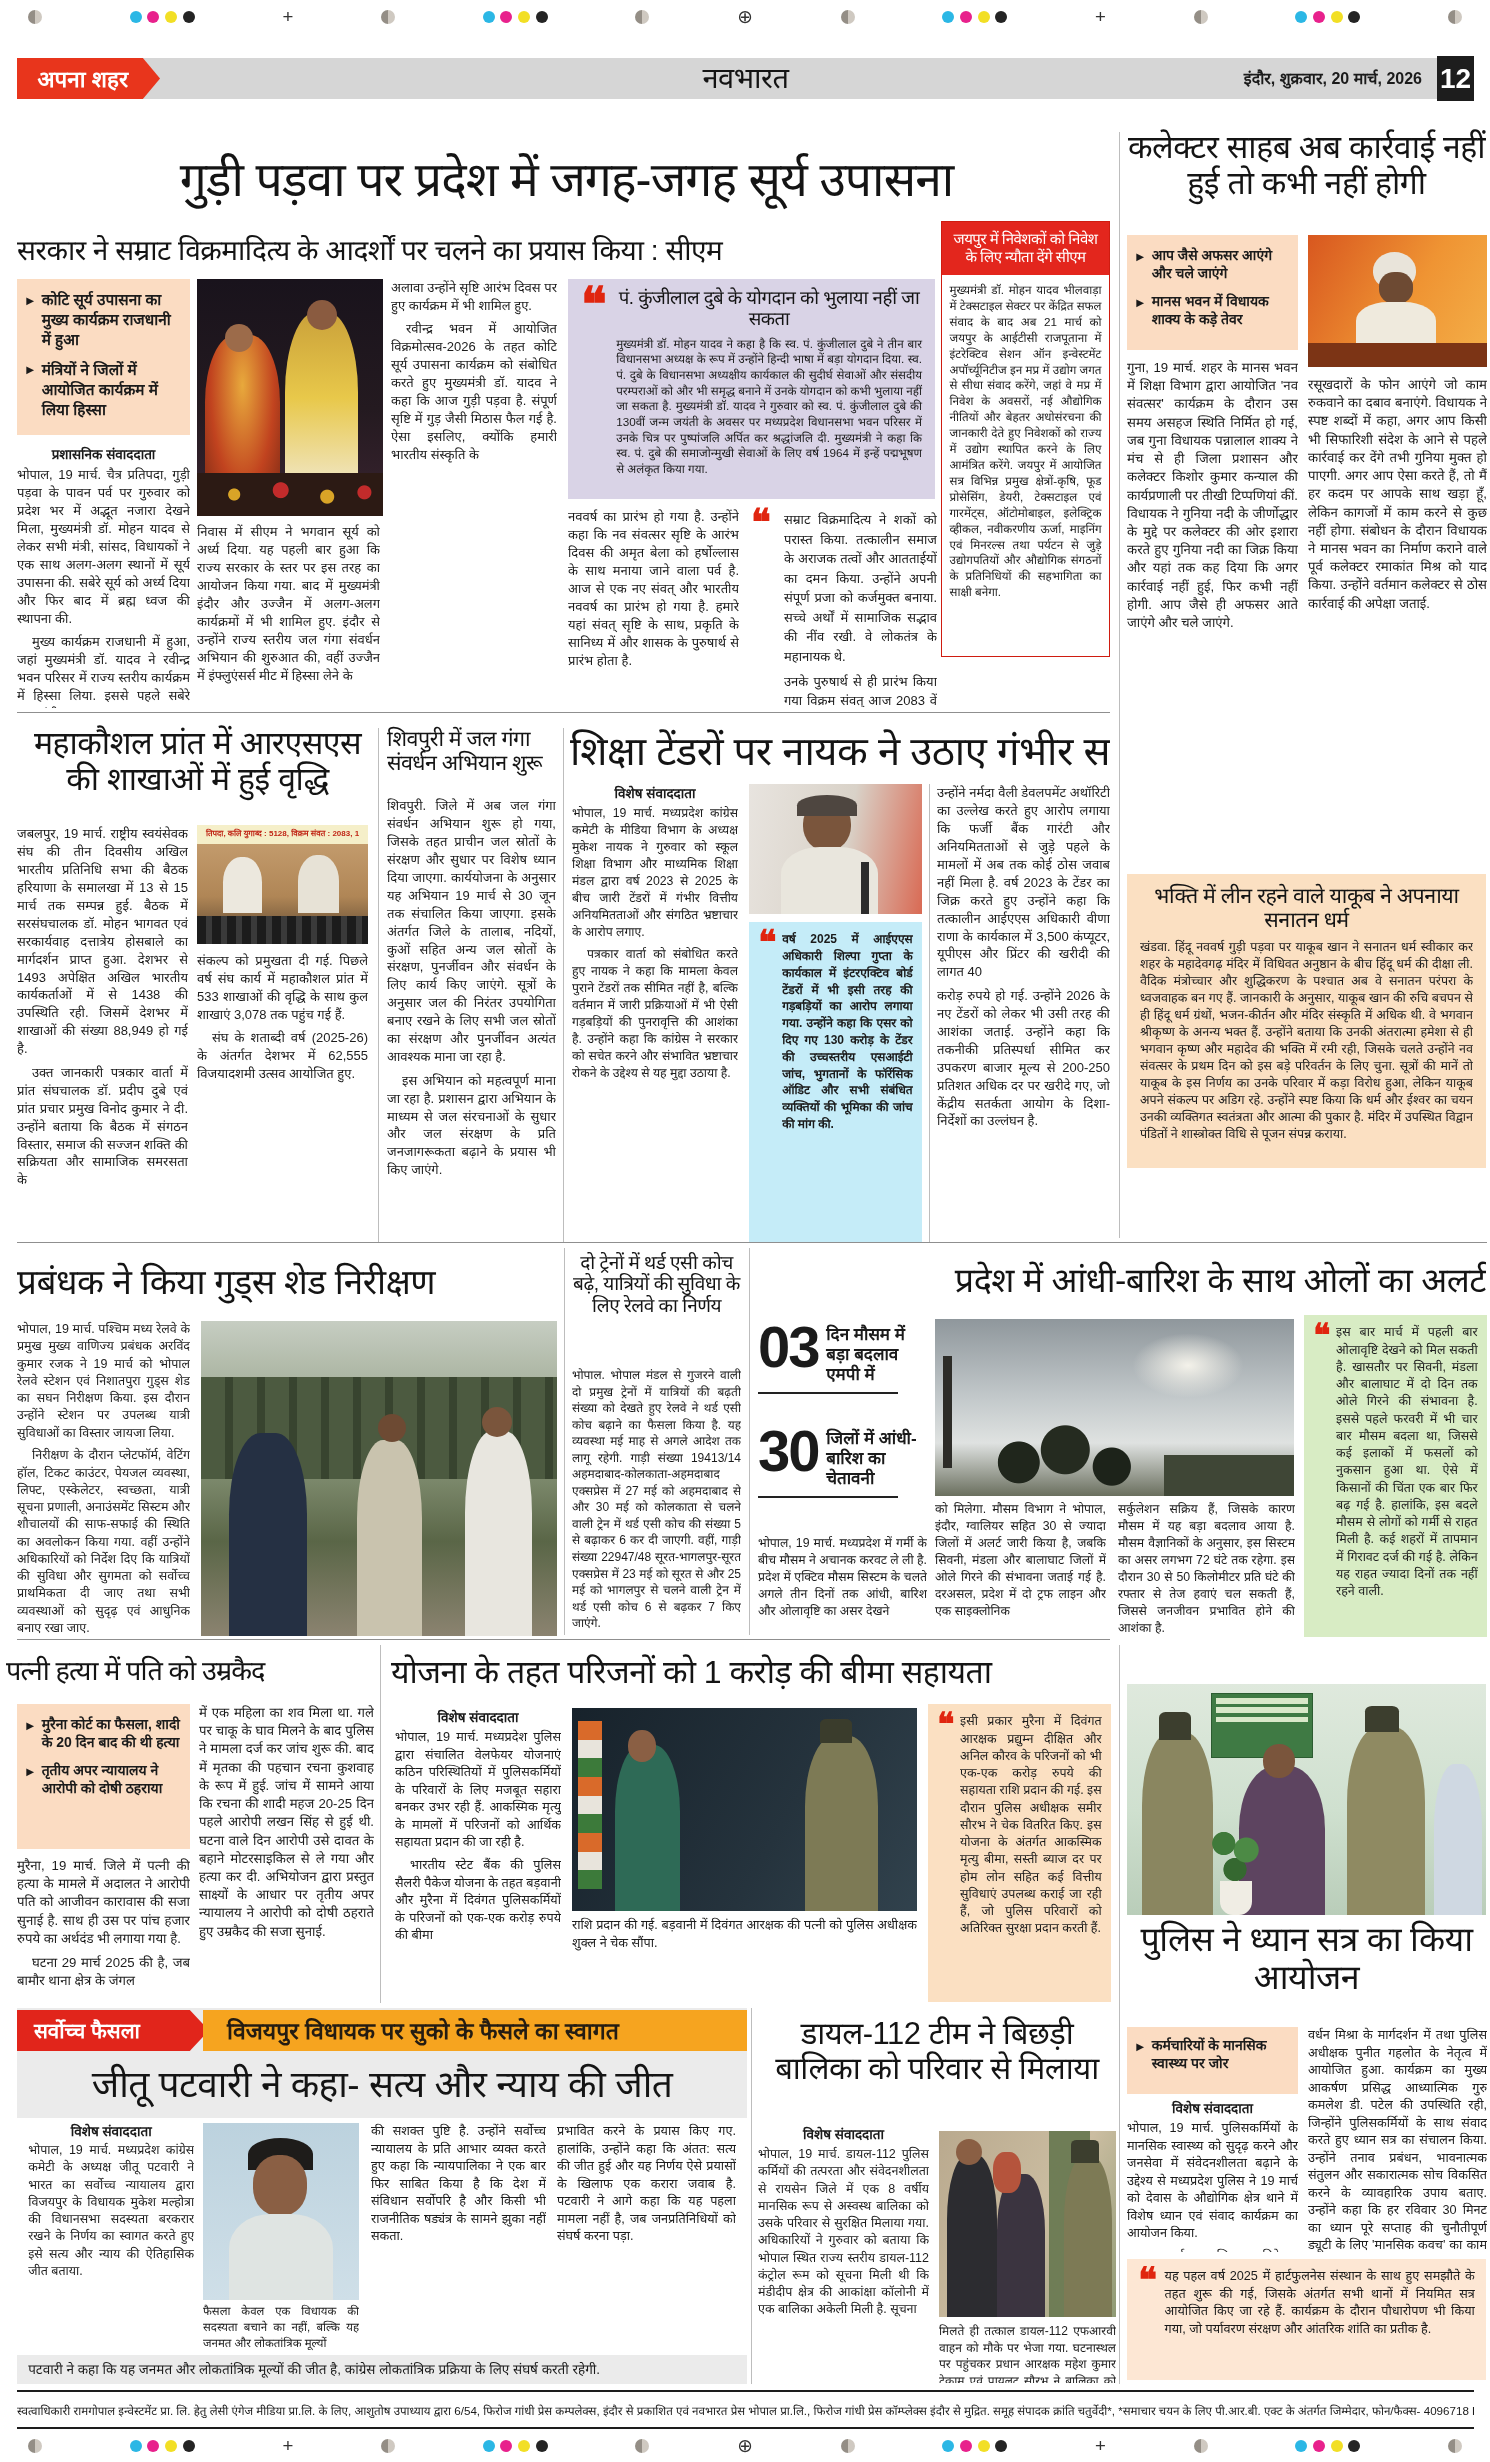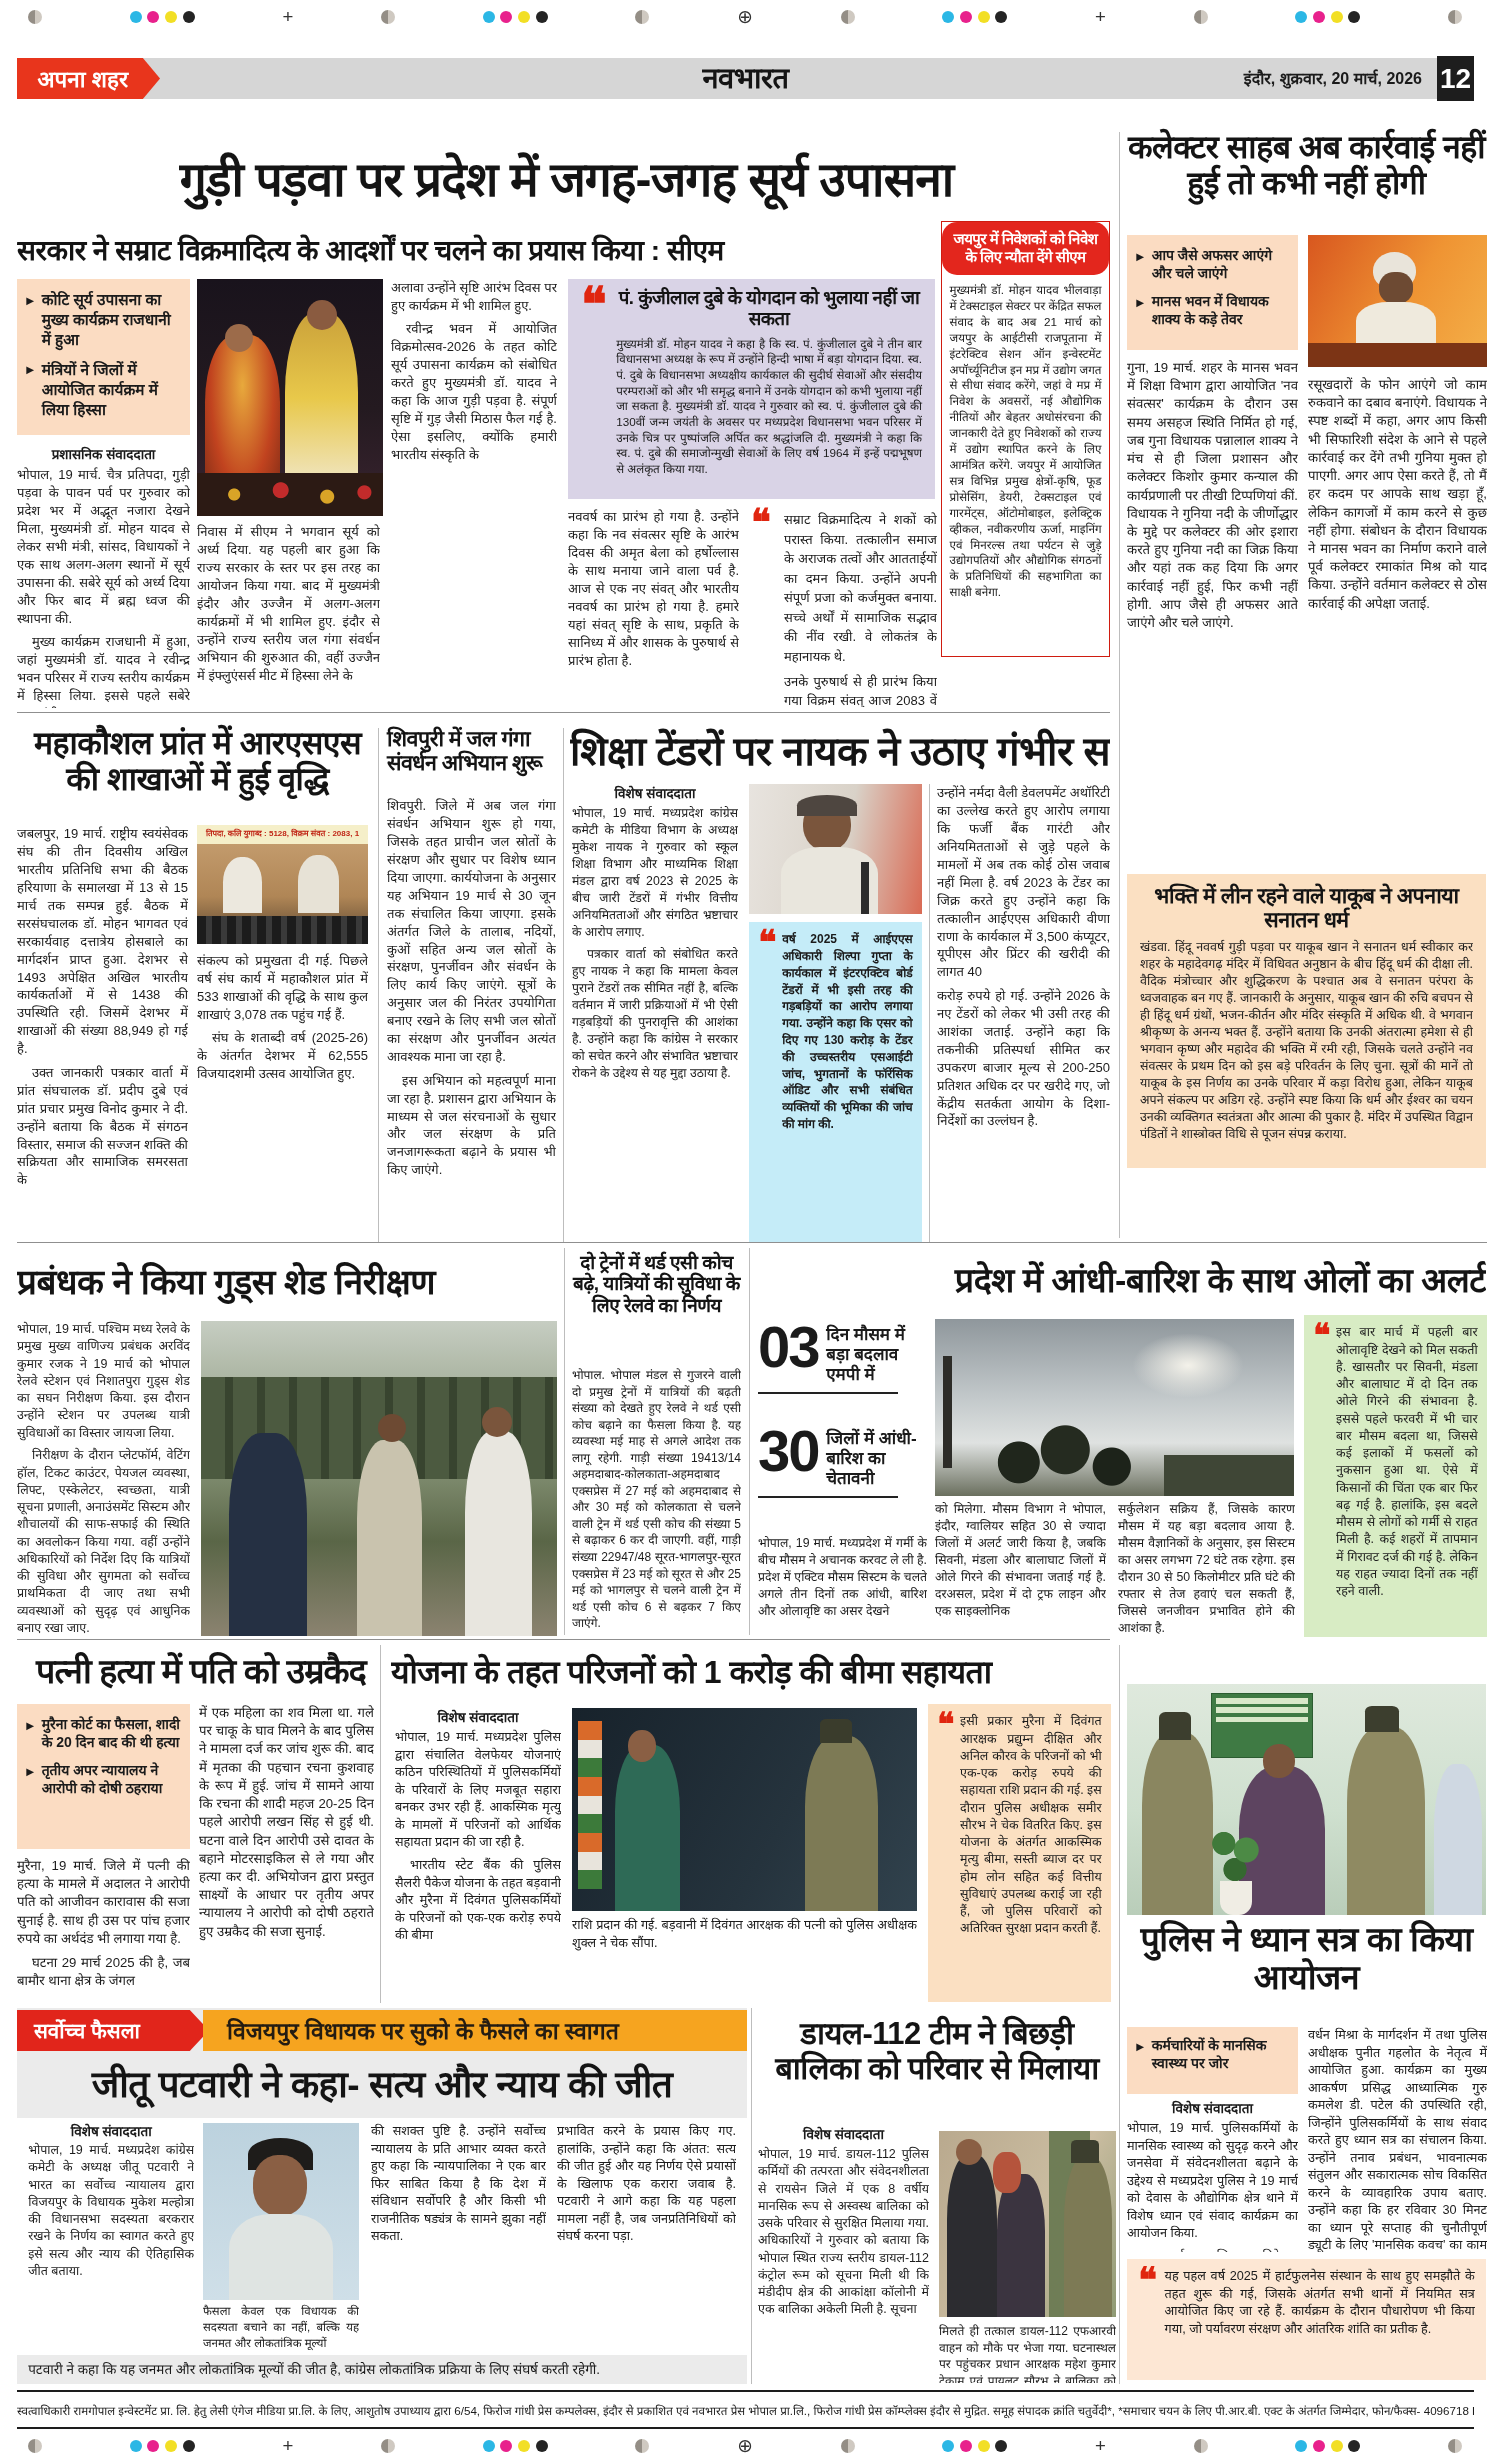--- a/index.html
+++ b/index.html
@@ -1,19 +1,19 @@
 <!DOCTYPE html>
 <html style="font-size:15px"><head>
 <meta charset="utf-8">
 <style>
   html,body{margin:0;padding:0;background:#8a8a8a;}
   .page{position:relative;width:1490px;height:2462px;background:#ffffff;margin:0 auto;
         font-family:"Liberation Sans","DejaVu Sans",sans-serif;color:#1b1b1b;overflow:hidden;}
   .abs{position:absolute;}
-  .hl{font-weight:bold;color:#141414;letter-spacing:-0.5px;line-height:1.12;border-radius:15px;}
+  .hl{font-weight:normal;color:#141414;letter-spacing:-0.5px;line-height:1.12;}
   .center{text-align:center;}
   .nowrap{white-space:nowrap;overflow:hidden;}
   .just{text-align:justify;}
   .body-text{font-size:13px;line-height:1.38;color:#1c1c1c;overflow:hidden;}
   .body-text p{margin:0 0 5.6px 0;text-indent:15px;}
   .body-text p.nohang{text-indent:0;}
   .byline{font-weight:bold;text-align:center;font-size:13.5px;margin:0 0 3.7px 0;}
   .bbox{background:#fbdcc2;padding:11.2px 9.3px;box-sizing:border-box;overflow:hidden;}
   .bitem{display:flex;gap:7.5px;font-weight:bold;line-height:1.3;margin-bottom:9.3px;}
   .bitem:last-child{margin-bottom:0;}
@@ -288,21 +288,21 @@
   </div>
   <div class="abs qbox qbox-green" style="left:1304px;top:1315px;width:183px;height:322px;padding:9.3px;">
     <div style="display:flex;gap:5.6px;">
       <div class="qmark" style="font-size:32px;">❝</div>
       <div class="just" style="font-size:12.5px;line-height:1.38;">इस बार मार्च में पहली बार ओलावृष्टि देखने को मिल सकती है. खासतौर पर सिवनी, मंडला और बालाघाट में दो दिन तक ओले गिरने की संभावना है. इससे पहले फरवरी में भी चार बार मौसम बदला था, जिससे कई इलाकों में फसलों को नुकसान हुआ था. ऐसे में किसानों की चिंता एक बार फिर बढ़ गई है. हालांकि, इस बदले मौसम से लोगों को गर्मी से राहत मिली है. कई शहरों में तापमान में गिरावट दर्ज की गई है. लेकिन यह राहत ज्यादा दिनों तक नहीं रहने वाली.</div>
     </div>
   </div>
 
   <div class="abs hrule" style="left:17px;top:1639px;width:1093px;height:0.9px;"></div>
 
-  <div class="abs hl nowrap" style="left:22px;top:1647px;width:358px;height:48px;font-size:34px;line-height:48px;letter-spacing:-0.9px;text-align:center;">पत्नी हत्या में पति को उम्रकैद</div>
+  <div class="abs hl nowrap" style="left:6px;top:1647px;width:358px;height:48px;font-size:27px;line-height:48px;letter-spacing:-0.9px;">पत्नी हत्या में पति को उम्रकैद</div>
   <div class="abs bbox" style="left:17px;top:1704px;width:173px;height:145px;">
     <div class="bitem">
         <span class="tri">▶</span>
         <span style="font-size:14px;">मुरैना कोर्ट का फैसला, शादी के 20 दिन बाद की थी हत्या</span>
       </div>
     <div class="bitem">
         <span class="tri">▶</span>
         <span style="font-size:14px;">तृतीय अपर न्यायालय ने आरोपी को दोषी ठहराया</span>
       </div>
   </div>

